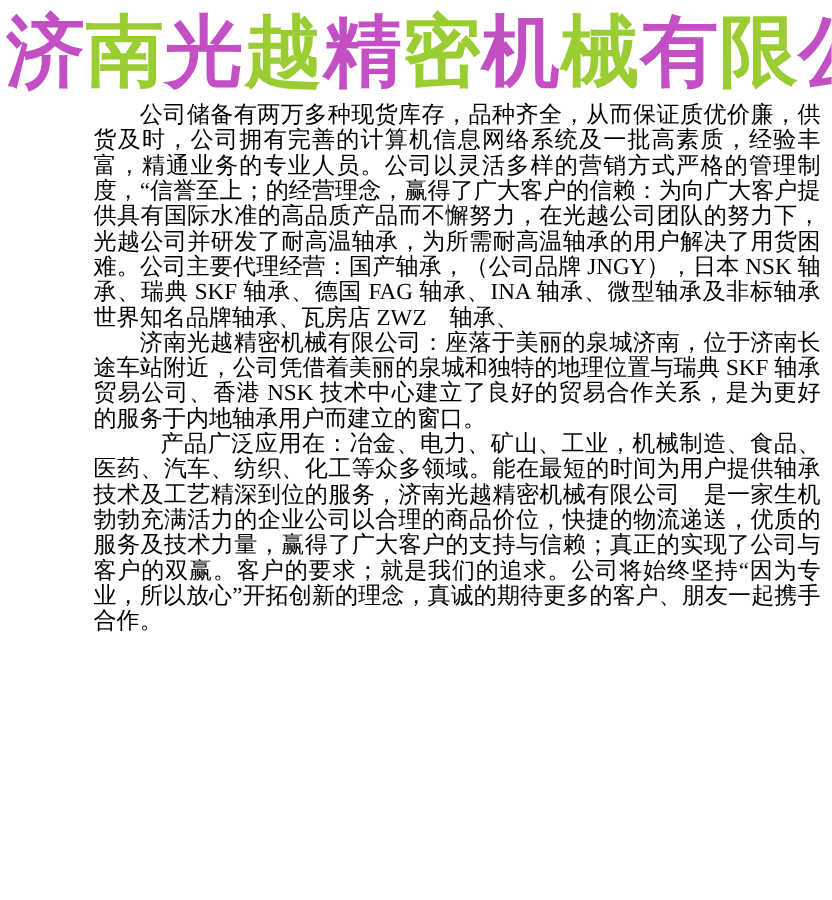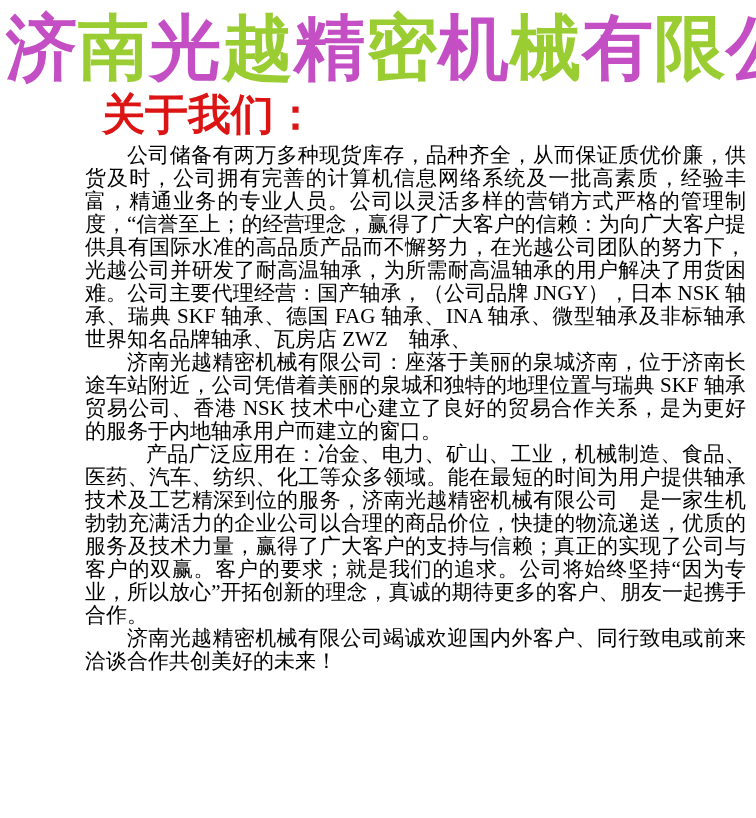--- a/index.html
+++ b/index.html
@@ -54,22 +54,20 @@
     text-indent: 2.9em;
   }
 </style>
 </head>
 <body>
 
 <div class="page">
 
   <h1 class="company-title"><span class="title-char" style="color: rgb(196, 78, 196);">济</span><span class="title-char" style="color: rgb(154, 205, 50);">南</span><span class="title-char" style="color: rgb(196, 78, 196);">光</span><span class="title-char" style="color: rgb(154, 205, 50);">越</span><span class="title-char" style="color: rgb(196, 78, 196);">精</span><span class="title-char" style="color: rgb(154, 205, 50);">密</span><span class="title-char" style="color: rgb(196, 78, 196);">机</span><span class="title-char" style="color: rgb(154, 205, 50);">械</span><span class="title-char" style="color: rgb(196, 78, 196);">有</span><span class="title-char" style="color: rgb(154, 205, 50);">限</span><span class="title-char" style="color: rgb(196, 78, 196);">公</span><span class="title-char" style="color: rgb(154, 205, 50);">司</span></h1>
 
-  <h2 class="about-heading" style="color: rgb(220, 20, 20);">关于我们：</h2>
 
   <div class="about-body">
       <p>公司储备有两万多种现货库存，品种齐全，从而保证质优价廉，供货及时，公司拥有完善的计算机信息网络系统及一批高素质，经验丰富，精通业务的专业人员。公司以灵活多样的营销方式严格的管理制度，“信誉至上；的经营理念，赢得了广大客户的信赖：为向广大客户提供具有国际水准的高品质产品而不懈努力，在光越公司团队的努力下，光越公司并研发了耐高温轴承，为所需耐高温轴承的用户解决了用货困难。公司主要代理经营：国产轴承，（公司品牌 JNGY），日本 NSK 轴承、瑞典 SKF 轴承、德国 FAG 轴承、INA 轴承、微型轴承及非标轴承世界知名品牌轴承、瓦房店 ZWZ　轴承、</p>
       <p>济南光越精密机械有限公司：座落于美丽的泉城济南，位于济南长途车站附近，公司凭借着美丽的泉城和独特的地理位置与瑞典 SKF 轴承贸易公司、香港 NSK 技术中心建立了良好的贸易合作关系，是为更好的服务于内地轴承用户而建立的窗口。</p>
       <p class="wide-indent">产品广泛应用在：冶金、电力、矿山、工业，机械制造、食品、医药、汽车、纺织、化工等众多领域。能在最短的时间为用户提供轴承技术及工艺精深到位的服务，济南光越精密机械有限公司　是一家生机勃勃充满活力的企业公司以合理的商品价位，快捷的物流递送，优质的服务及技术力量，赢得了广大客户的支持与信赖；真正的实现了公司与客户的双赢。客户的要求；就是我们的追求。公司将始终坚持“因为专业，所以放心”开拓创新的理念，真诚的期待更多的客户、朋友一起携手合作。</p>
-      <p>济南光越精密机械有限公司竭诚欢迎国内外客户、同行致电或前来洽谈合作共创美好的未来！</p>
     </div>
 
 </div>
 
 </body></html>

